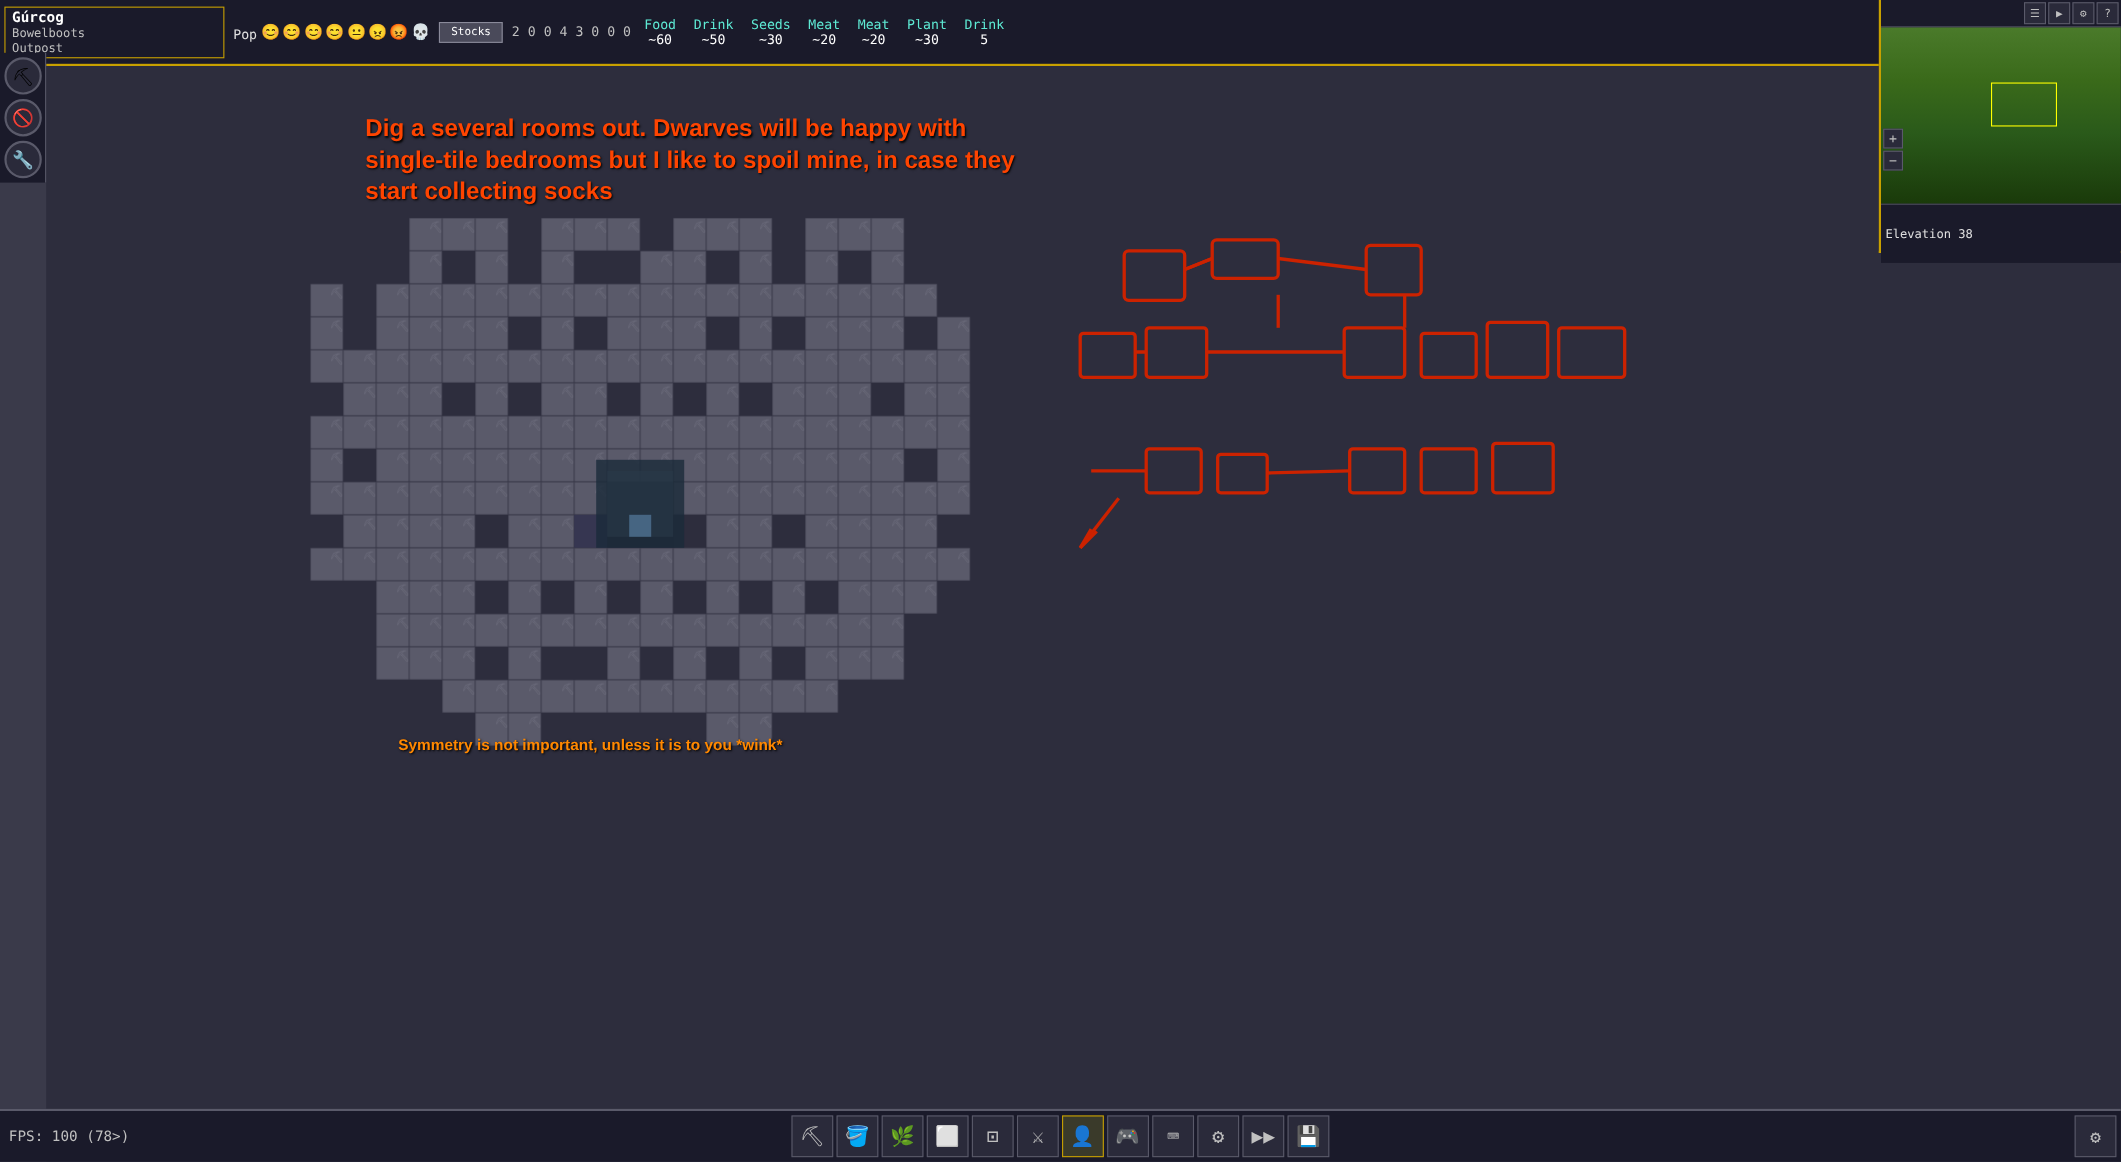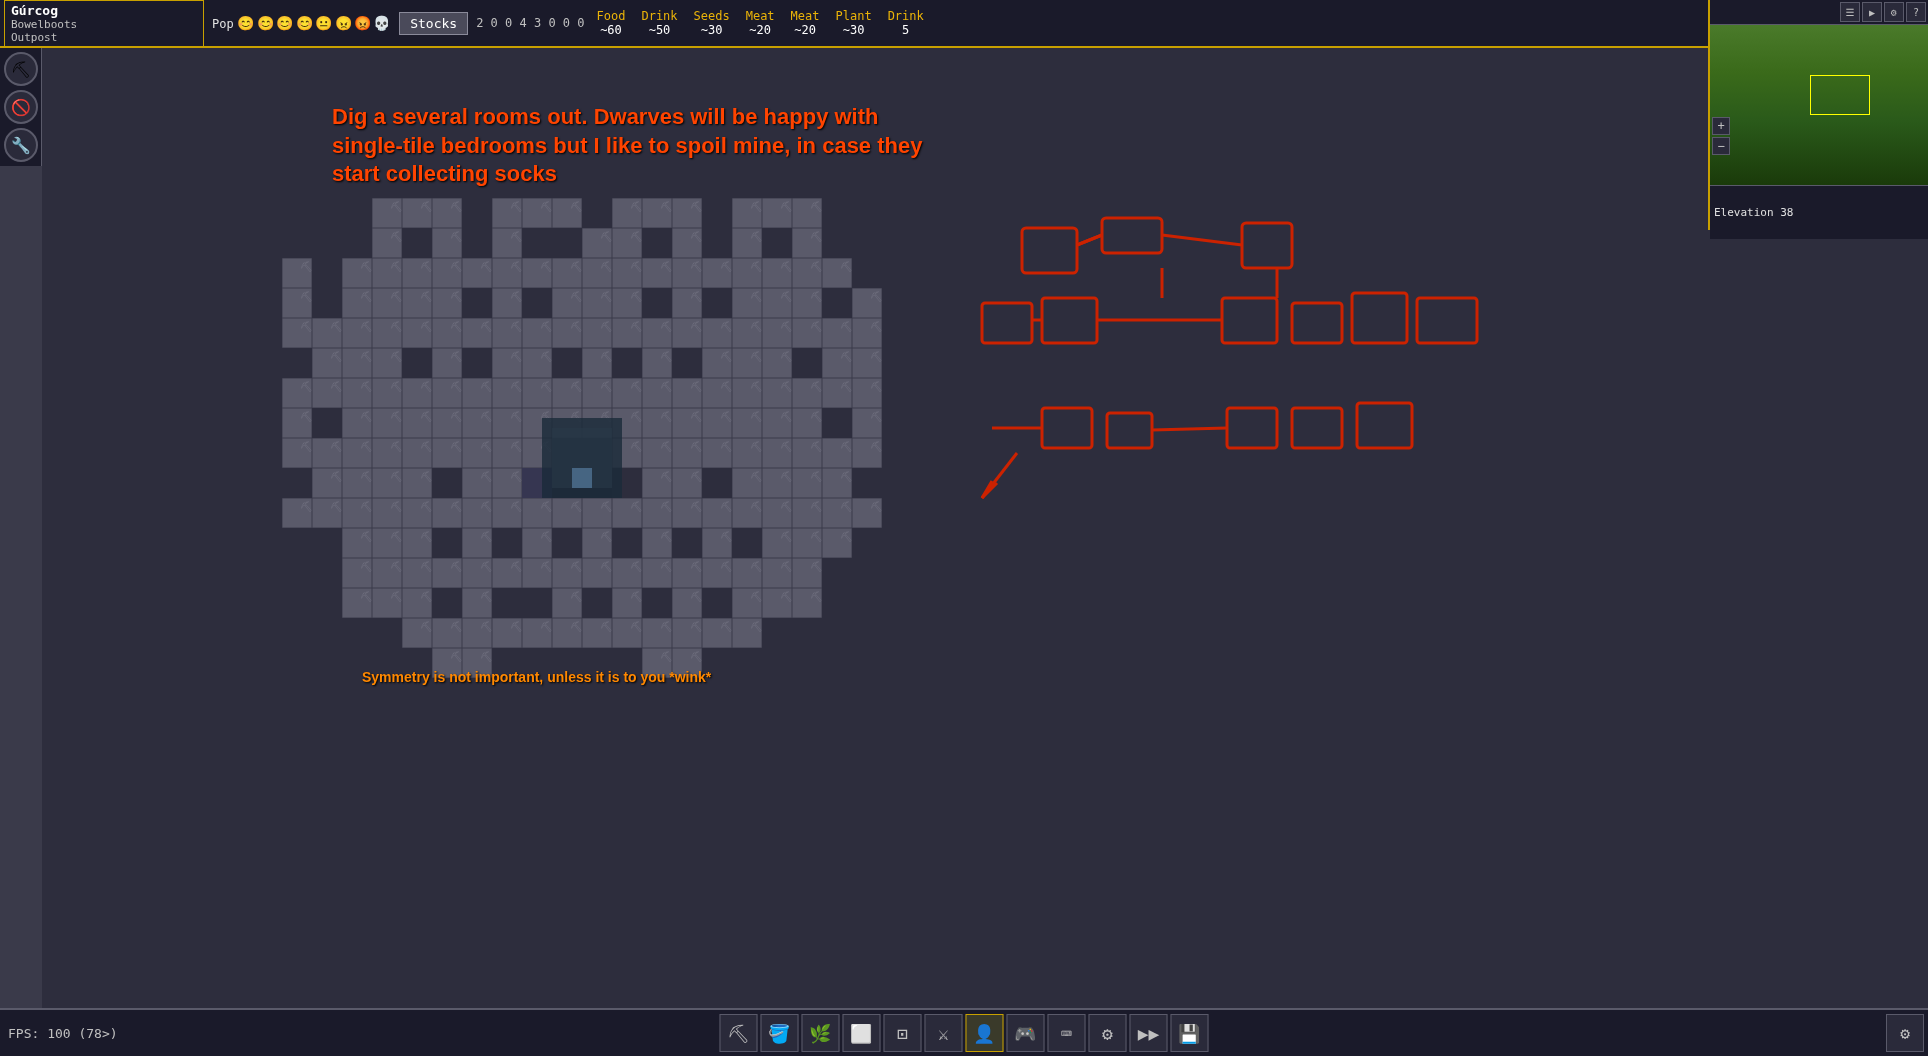--- a/index.html
+++ b/index.html
@@ -9,21 +9,21 @@
       background: #3a3a4a;
       overflow: hidden;
       font-family: monospace;
       position: relative;
     }
 
     
     #top-bar {
       position: absolute;
       top: 0; left: 0; right: 0;
-      height: 48px;
+      height: 60px;
       background: #1a1a2a;
       border-bottom: 2px solid #c8a000;
       display: flex;
       align-items: center;
       padding: 2px 4px;
       z-index: 100;
     }
     #fortress-info {
       border: 1px solid #c8a000;
       padding: 2px 6px;
@@ -56,36 +56,36 @@
       gap: 2px;
       font-size: 14px;
     }
     #stocks-btn {
       background: #4a4a5a;
       border: 1px solid #8a8a9a;
       color: #ffffff;
       padding: 3px 10px;
       margin-left: 8px;
       font-family: monospace;
-      font-size: 13px;
+      font-size: 10px;
       cursor: pointer;
     }
     #resources-section {
       display: flex;
       gap: 16px;
       margin-left: 12px;
       font-size: 12px;
     }
     .resource-col {
       display: flex;
       flex-direction: column;
       align-items: center;
     }
     .resource-label {
-      color: #eab308;
+      color: #5eead4;
     }
     .resource-value {
       color: #ffffff;
     }
     #date-section {
       margin-left: auto;
       display: flex;
       align-items: center;
       gap: 8px;
       color: #e0e0e0;

